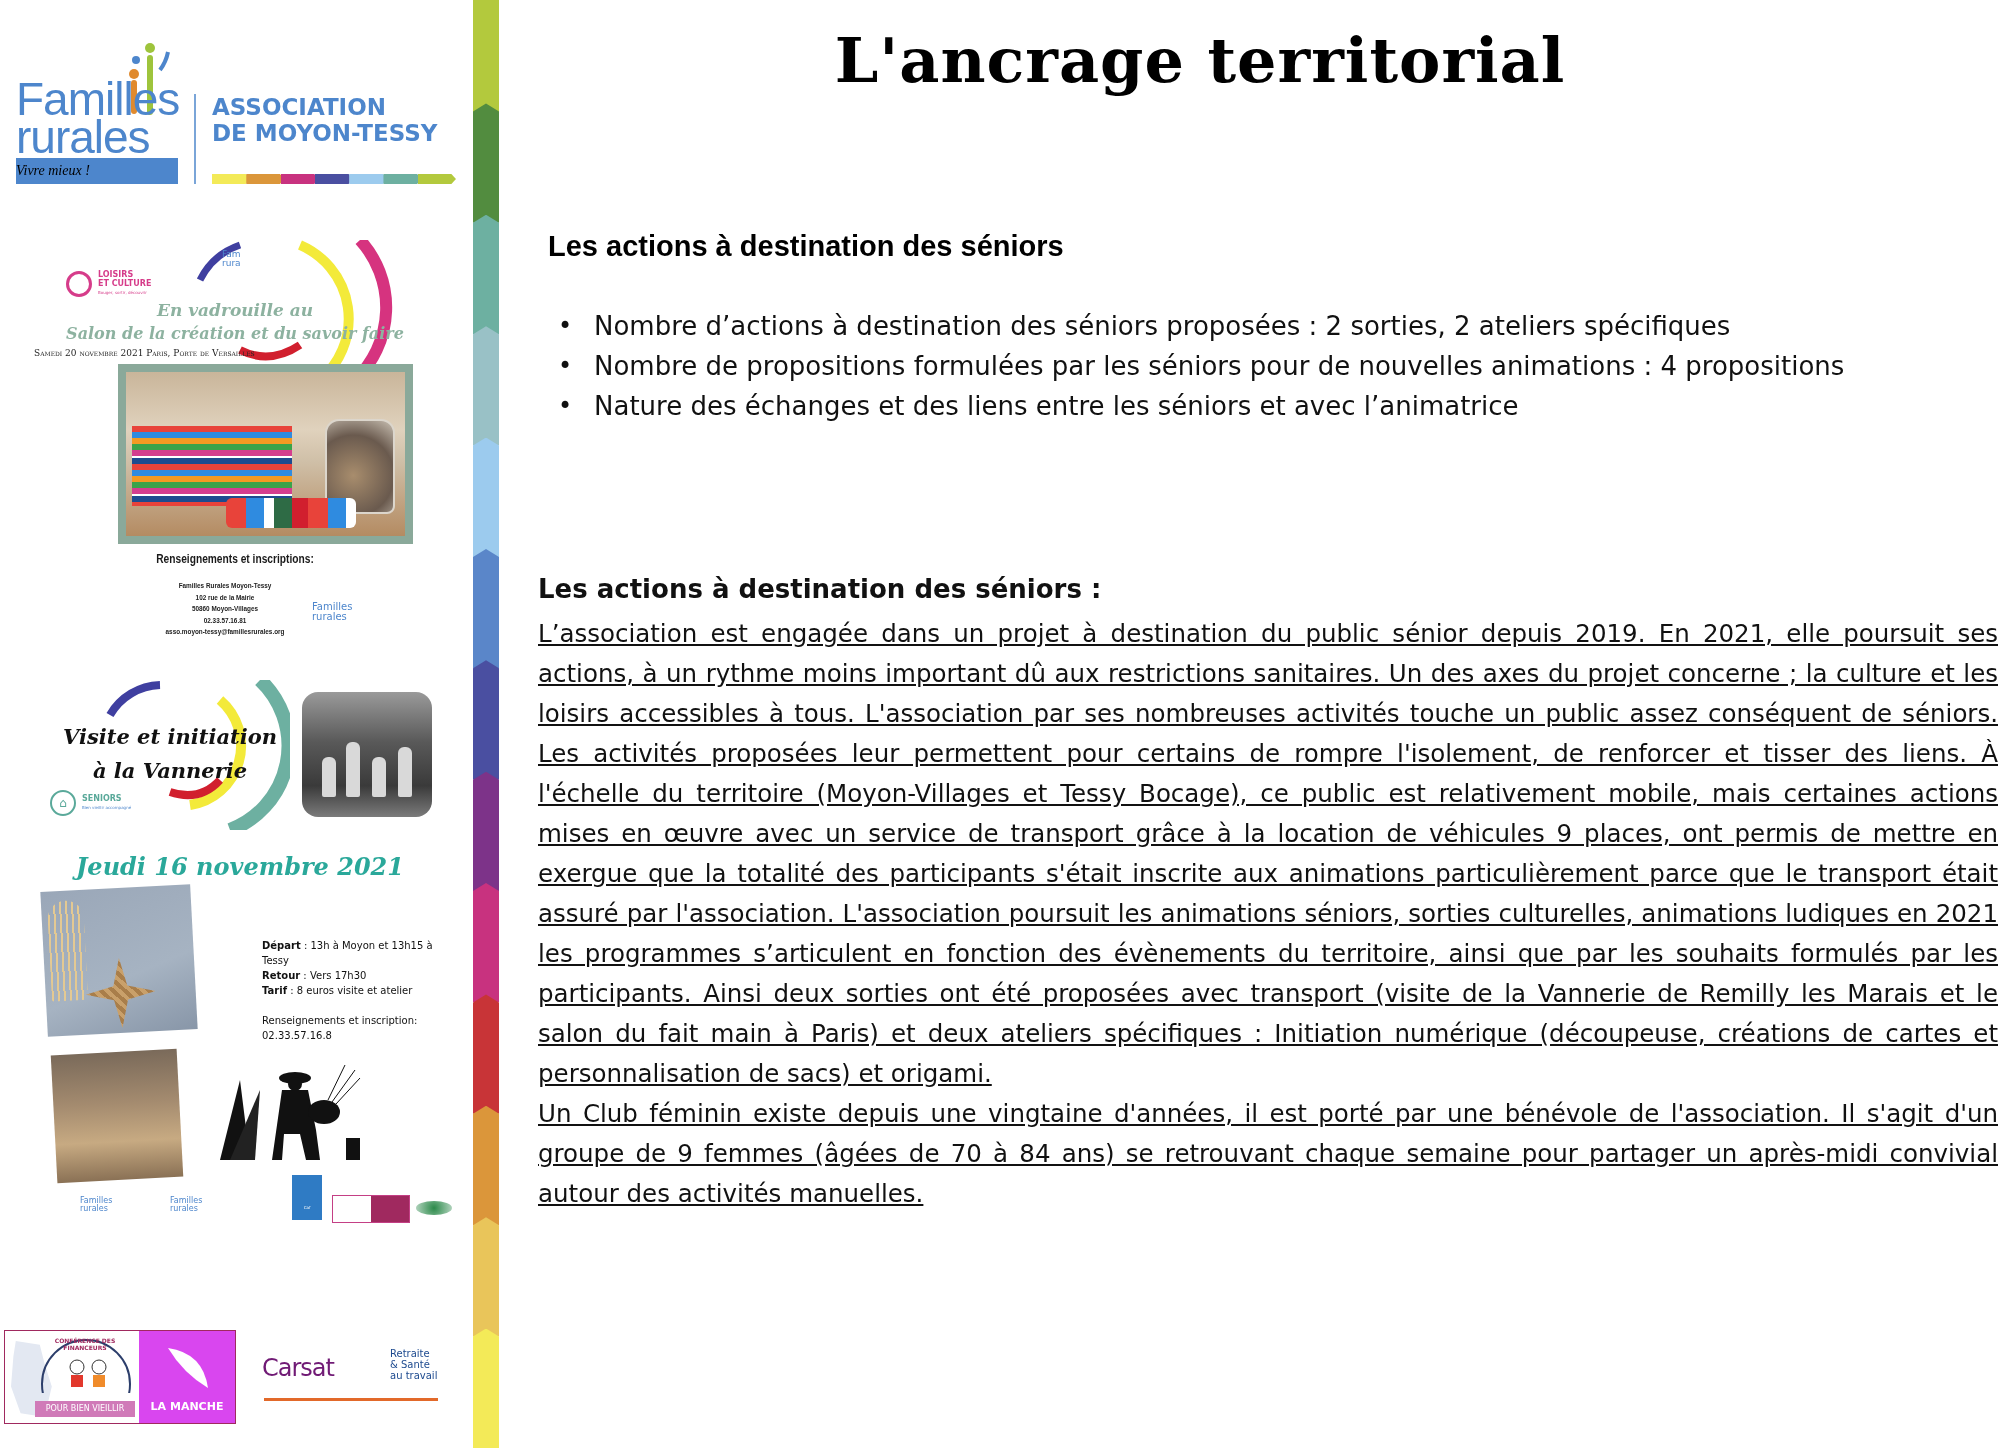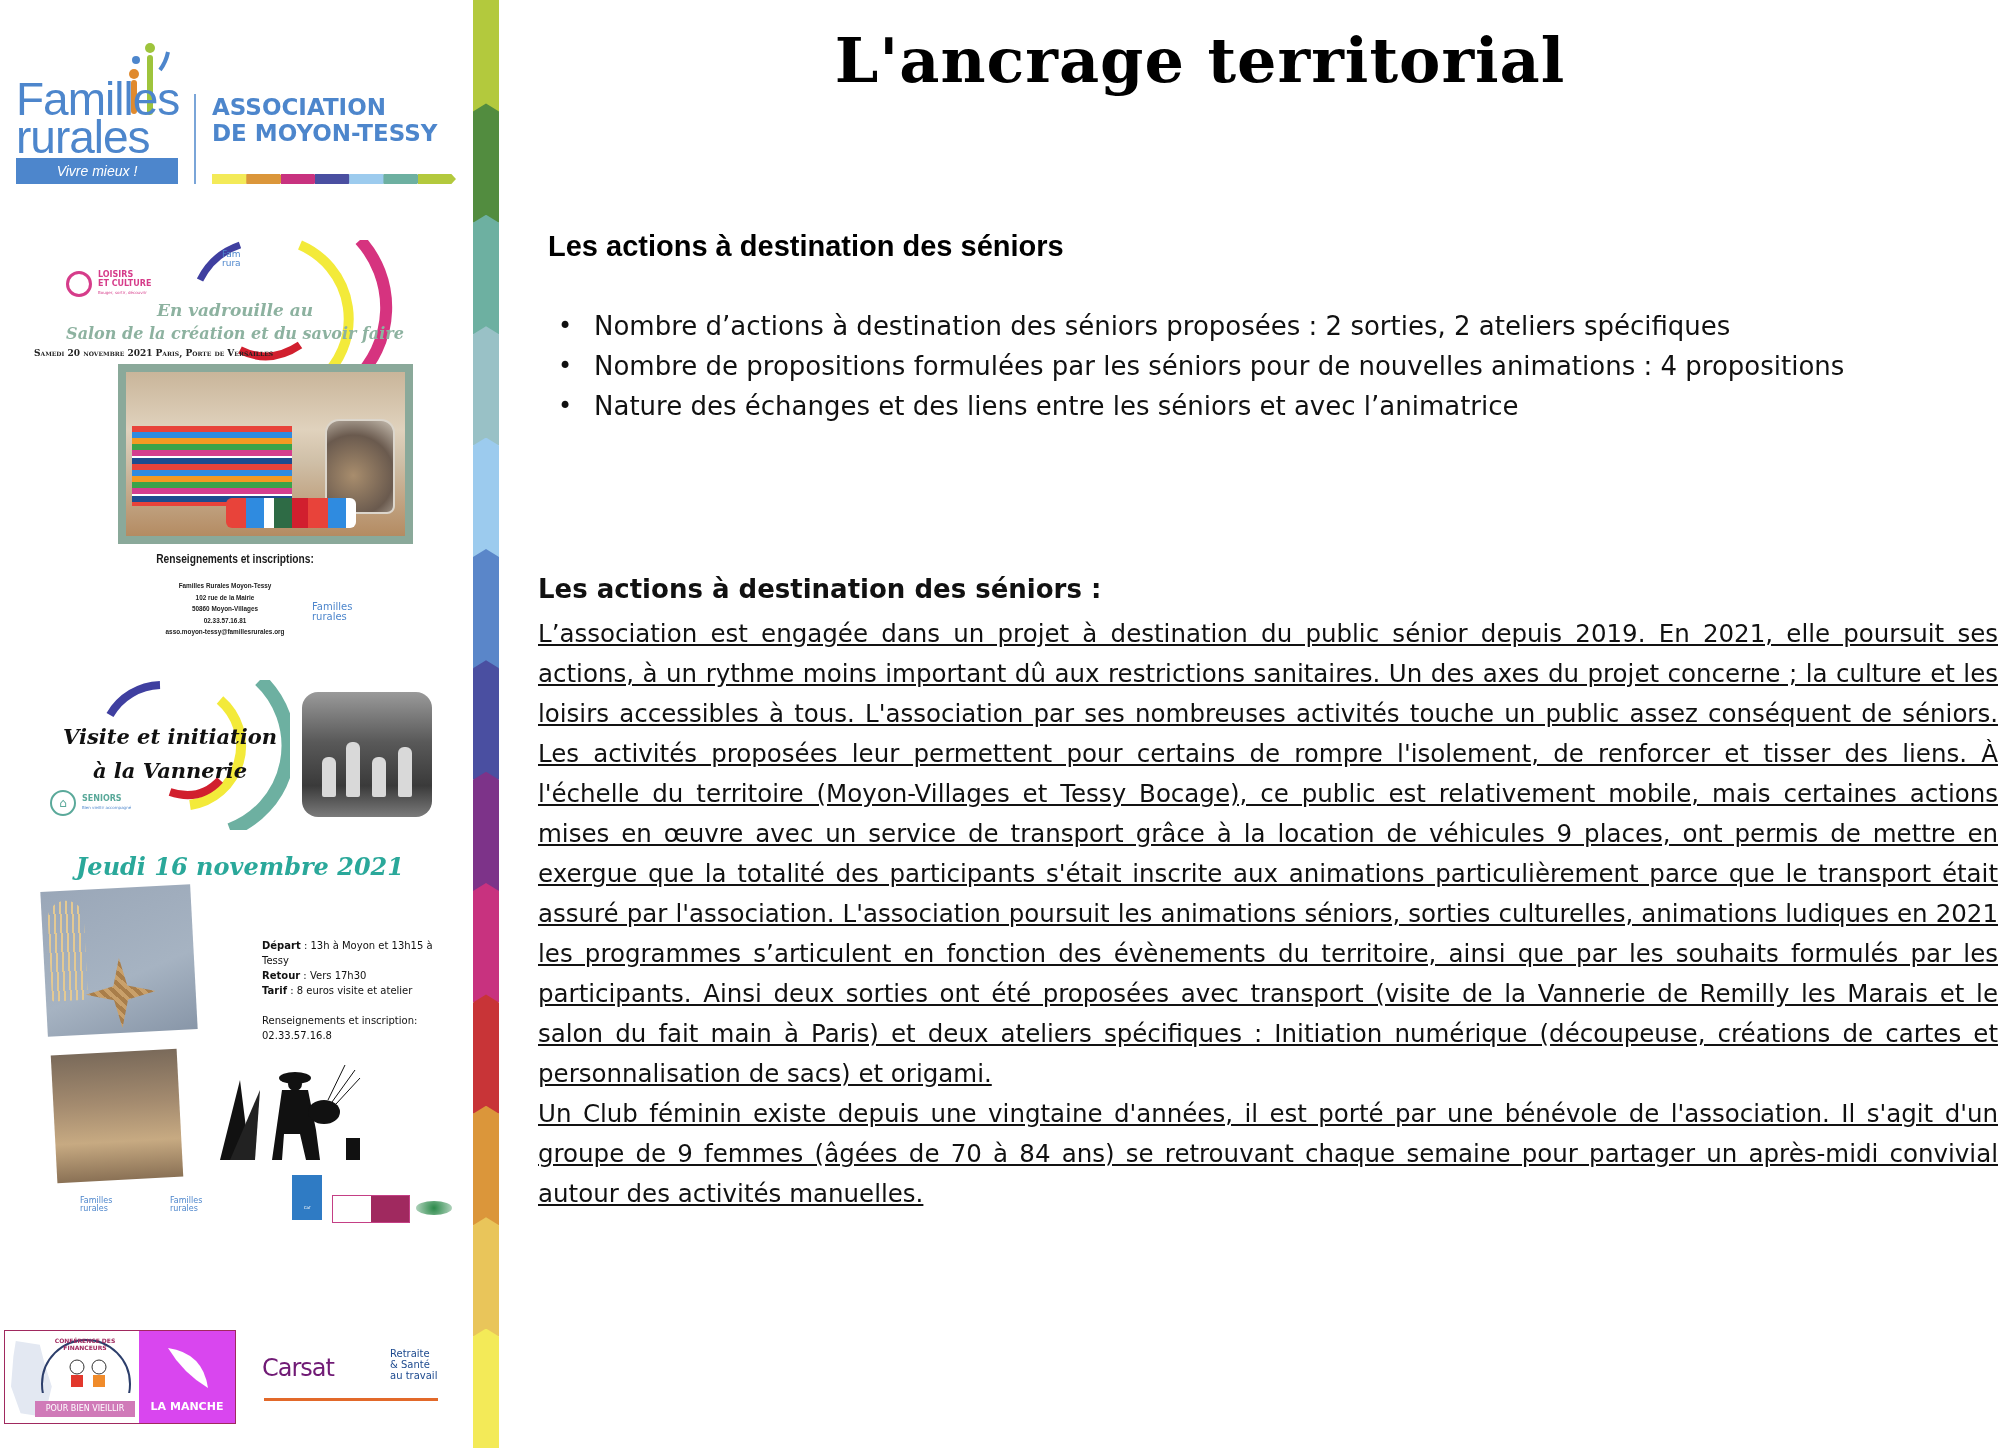--- a/index.html
+++ b/index.html
@@ -5,39 +5,39 @@
   * { box-sizing: border-box; margin: 0; padding: 0; }
   html, body { width: 2000px; height: 1448px; background: #ffffff; overflow: hidden; }
   body { position: relative; font-family: "DejaVu Sans", sans-serif; color: #1a1a1a; }
 
   
   .left { position: absolute; left: 0; top: 0; width: 470px; height: 1448px; }
 
   .fr-logo { position: absolute; left: 16px; top: 40px; width: 440px; height: 150px; }
   .fr-word { position: absolute; left: 0; top: 40px; font-family: "Liberation Sans", sans-serif; font-size: 46px; line-height: 38px; color: #4d86cc; letter-spacing: -1px; }
   .fr-word span { display: block; }
-  .fr-tag { position: absolute; left: 0; top: 118px; width: 162px; height: 26px; background: #4d86cc; color: #ffffff; font-family: Liberation Sans, sans-serif; font-style: italic; font-size: 14px; text-align: center; line-height: 26px; }
+  .fr-tag { position: absolute; left: 0; top: 118px; width: 162px; height: 26px; background: #4d86cc; color: #000000; font-family: Liberation Serif, serif; font-style: italic; font-size: 14px; line-height: 26px; }
   .fr-figures { position: absolute; left: 100px; top: 0; width: 60px; height: 80px; }
   .fr-sep { position: absolute; left: 178px; top: 54px; width: 2px; height: 90px; background: #7aa5d8; }
   .fr-assoc { position: absolute; left: 196px; top: 54px; font-family: "DejaVu Sans", sans-serif; font-weight: bold; font-size: 23px; line-height: 26px; color: #4d86cc; }
   .fr-bar { position: absolute; left: 196px; top: 134px; width: 240px; height: 10px; display: flex; }
   .fr-bar i { flex: 1; height: 10px; clip-path: polygon(0 0, 88% 0, 100% 50%, 88% 100%, 0 100%); margin-right: -4px; }
 
   
   .poster1 { position: absolute; left: 30px; top: 240px; width: 410px; height: 410px; }
   .p-lc { position: absolute; left: 36px; top: 30px; display: flex; align-items: center; gap: 6px; }
   .p-lc-icon { width: 26px; height: 26px; border: 3px solid #d63c8a; border-radius: 50%; }
   .p-lc-text { font-size: 8px; font-weight: bold; color: #d63c8a; line-height: 9px; }
   .p-lc-sub { font-size: 4px; color: #d63c8a; font-weight: normal; }
   .p-arcs { position: absolute; left: 150px; top: 0; width: 230px; height: 140px; }
   .p-minilogo { position: absolute; left: 192px; top: 10px; font-size: 9px; color: #4d86cc; line-height: 9px; }
   .p-title { position: absolute; left: 0; width: 410px; text-align: center; font-family: "DejaVu Serif", serif; font-style: italic; font-weight: bold; color: #8db2a0; }
   .p-title.t1 { top: 60px; font-size: 17px; }
   .p-title.t2 { top: 84px; font-size: 16px; }
-  .p-date { position: absolute; left: 4px; top: 108px; font-family: "DejaVu Serif", serif; font-size: 9px; font-variant: small-caps; color: #222; font-weight: bold; }
+  .p-date { position: absolute; left: 4px; top: 108px; font-family: "DejaVu Serif", serif; font-size: 9px; font-variant: small-caps; color: #222; }
   .p-photo { position: absolute; left: 88px; top: 124px; width: 295px; height: 180px; background: #8aa99a; padding: 8px; }
   .p-photo .inner { width: 100%; height: 100%; background: linear-gradient(180deg, #c9b59a 0%, #e0d2bd 35%, #cfbfa7 55%, #b48b62 100%); position: relative; overflow: hidden; }
   .fabric { position: absolute; left: 6px; bottom: 30px; width: 160px; height: 80px;
     background: repeating-linear-gradient(180deg, #e8433a 0 6px, #2f8be0 6px 12px, #f39a23 12px 18px, #3aa34a 18px 24px, #d43e8e 24px 30px, #ffffff 30px 32px, #1d4b8f 32px 38px); }
   .jar { position: absolute; right: 10px; bottom: 22px; width: 70px; height: 95px; border-radius: 14px 14px 8px 8px; background: radial-gradient(circle at 40% 60%, #a88d6d, #6a5a4e 60%, #c9c0b3); border: 2px solid #dcd6cc; }
   .spools { position: absolute; left: 100px; bottom: 8px; width: 130px; height: 30px; background: repeating-linear-gradient(90deg, #e8433a 0 20px, #2f8be0 20px 38px, #ffffff 38px 48px, #2e6b45 48px 66px, #d11f2e 66px 82px); border-radius: 6px; }
   .p-info-h { position: absolute; left: 0; width: 410px; top: 312px; text-align: center; font-family: "Liberation Sans", sans-serif; font-weight: bold; font-size: 12px; transform: scaleX(0.85); }
   .p-info { position: absolute; left: 120px; top: 340px; width: 150px; text-align: center; font-family: "Liberation Sans", sans-serif; font-size: 7.5px; line-height: 11.5px; font-weight: bold; color: #222; transform: scaleX(0.85); }
   .p-info-logo { position: absolute; left: 282px; top: 362px; font-size: 10px; line-height: 10px; color: #4d86cc; }
 

